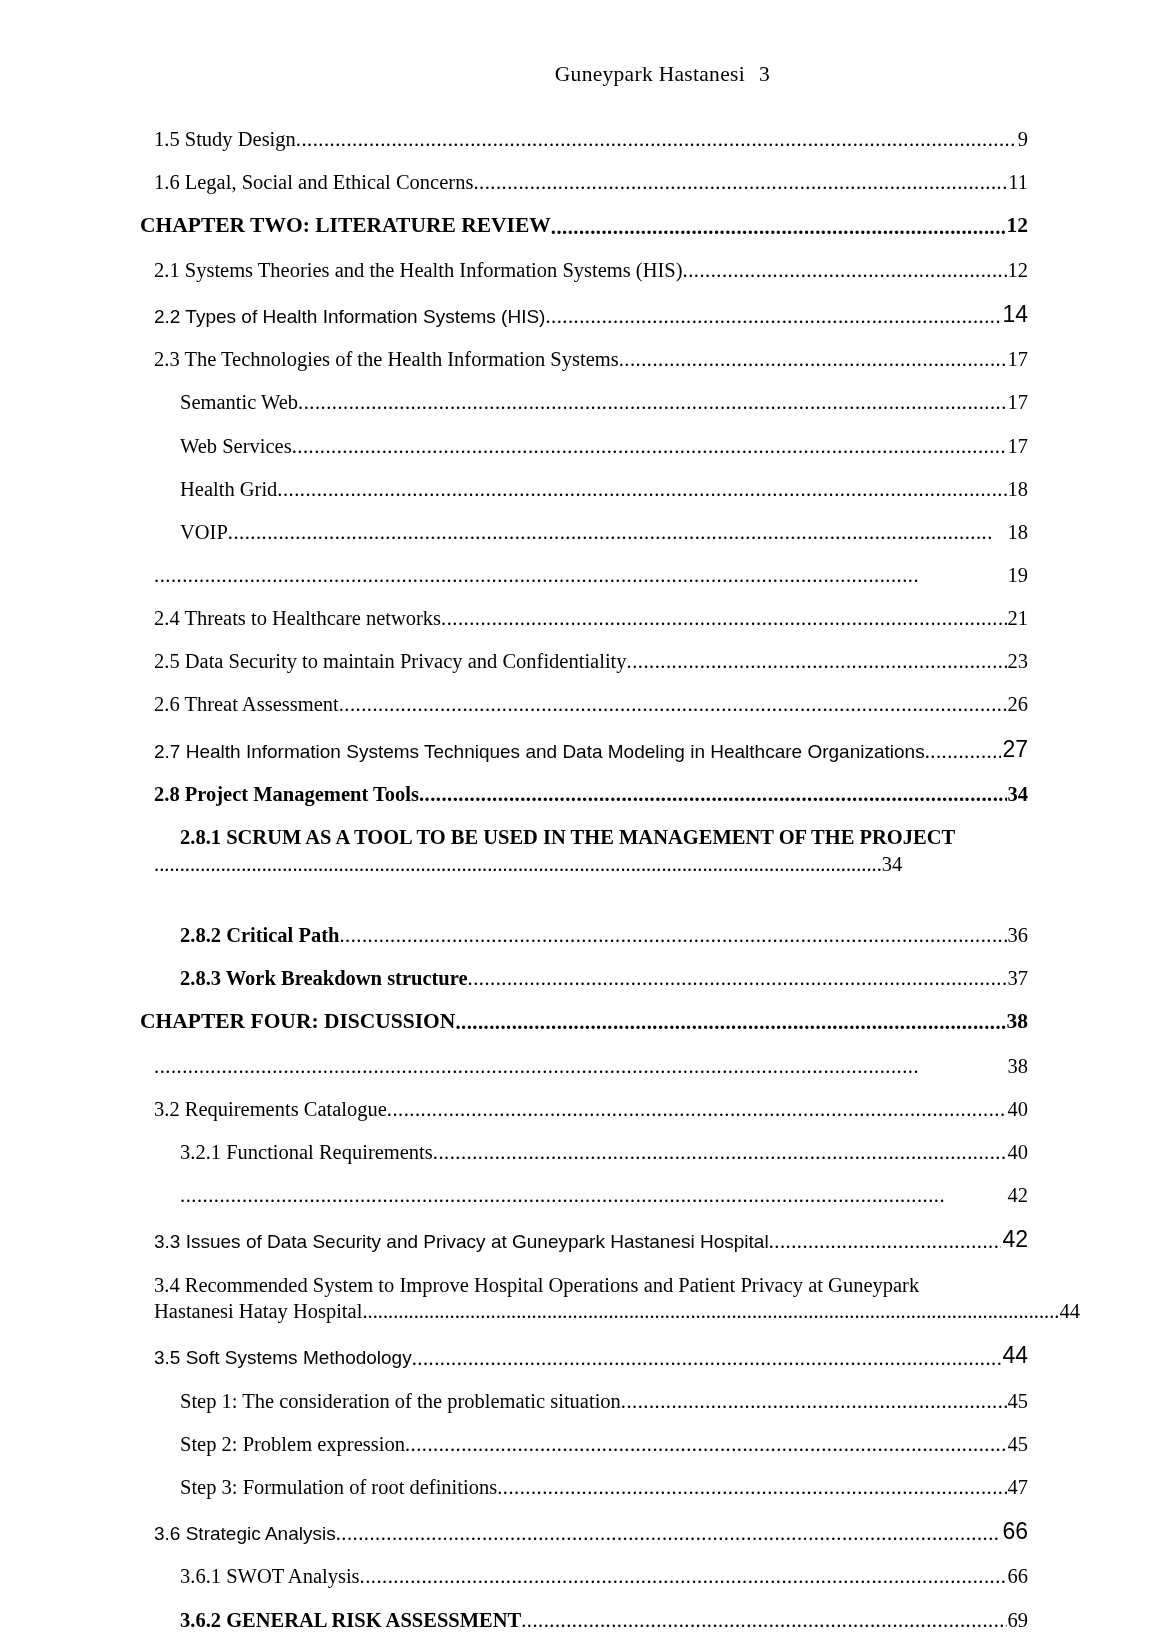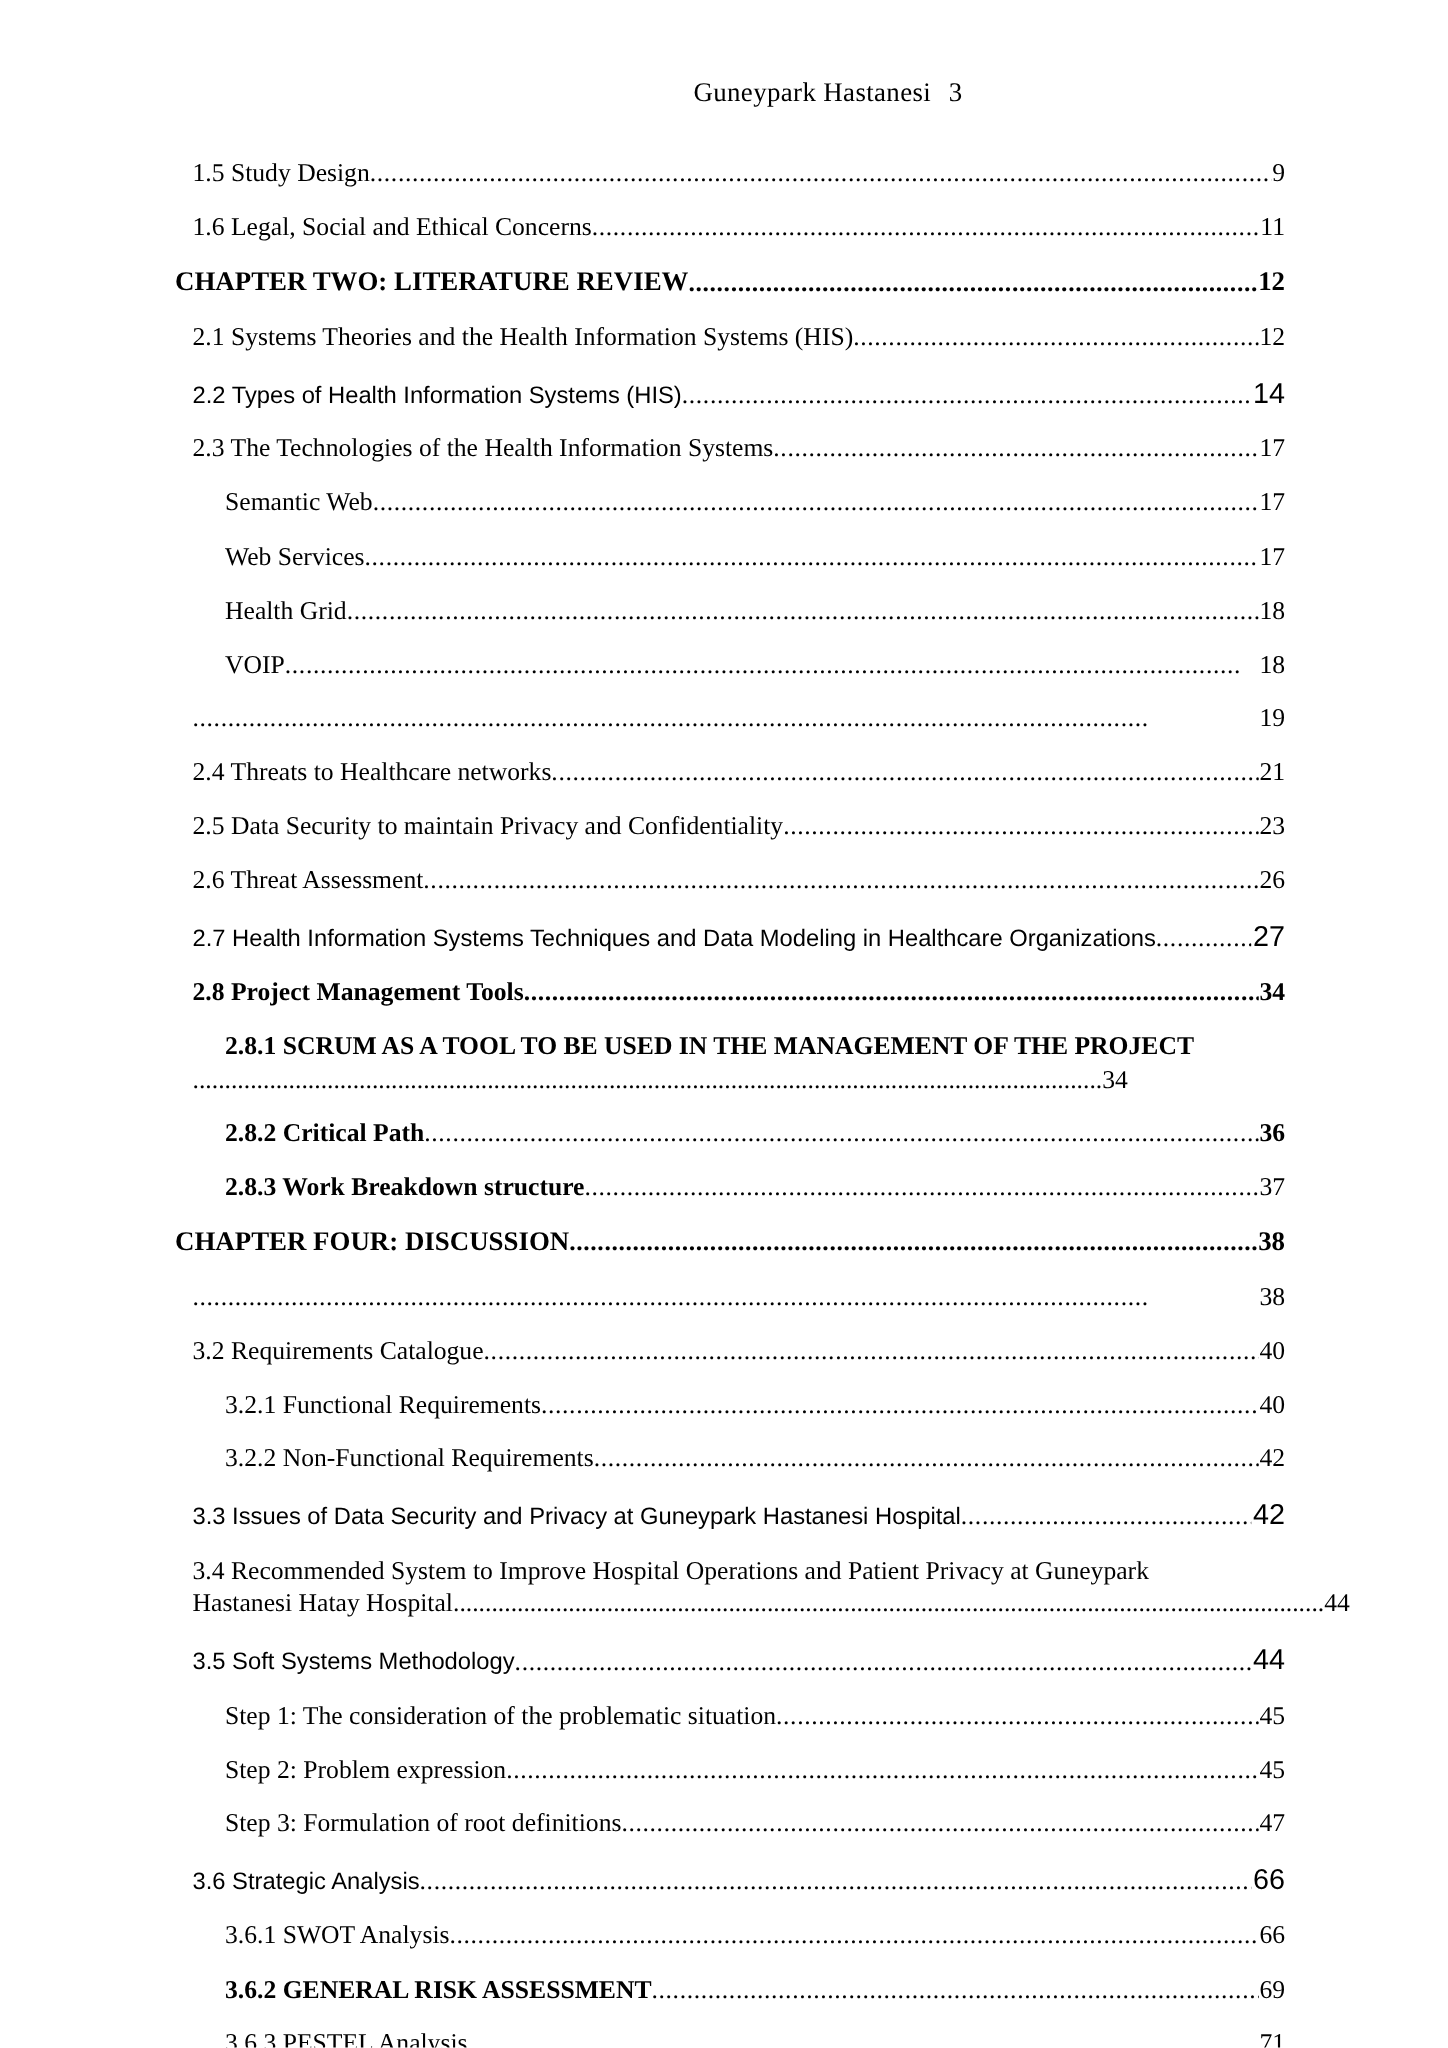--- a/index.html
+++ b/index.html
@@ -203,21 +203,21 @@
       <span class="first-line">2.8.1 SCRUM AS A TOOL TO BE USED IN THE MANAGEMENT OF THE PROJECT</span>
       <span class="second-line">
         <span class="dots" style="font-weight:normal;margin-left:-26px;">..............................................................................................................................................</span>
         <span class="page-no" style="font-weight:normal;">34</span>
       </span>
     </div>
 
     <div class="toc-entry lvl3 bold">
       <span class="label">2.8.2 Critical Path</span>
       <span class="dots" style="font-weight:normal;">........................................................................................................................................</span>
-      <span class="page-no" style="font-weight:bold;">36</span>
+      <span class="page-no" style="font-weight:normal;margin-top:28px;">36</span>
     </div>
 
     <div class="toc-entry lvl3 bold">
       <span class="label">2.8.3 Work Breakdown structure</span>
       <span class="dots" style="font-weight:normal;">........................................................................................................................................</span>
       <span class="page-no" style="font-weight:normal;">37</span>
     </div>
 
     <div class="toc-entry lvl0 bold big-bold">
       <span class="label">CHAPTER FOUR: DISCUSSION</span>
@@ -236,21 +236,20 @@
       <span class="page-no">40</span>
     </div>
 
     <div class="toc-entry lvl2">
       <span class="label">3.2.1 Functional Requirements</span>
       <span class="dots">........................................................................................................................................</span>
       <span class="page-no">40</span>
     </div>
 
     <div class="toc-entry lvl2">
-      <span class="label">3.2.2 Non-Functional Requirements</span>
       <span class="dots">........................................................................................................................................</span>
       <span class="page-no">42</span>
     </div>
 
     <div class="toc-entry lvl1 sans">
       <span class="label">3.3 Issues of Data Security and Privacy at Guneypark Hastanesi Hospital</span>
       <span class="dots">........................................................................................................................................</span>
       <span class="page-no">42</span>
     </div>
 

